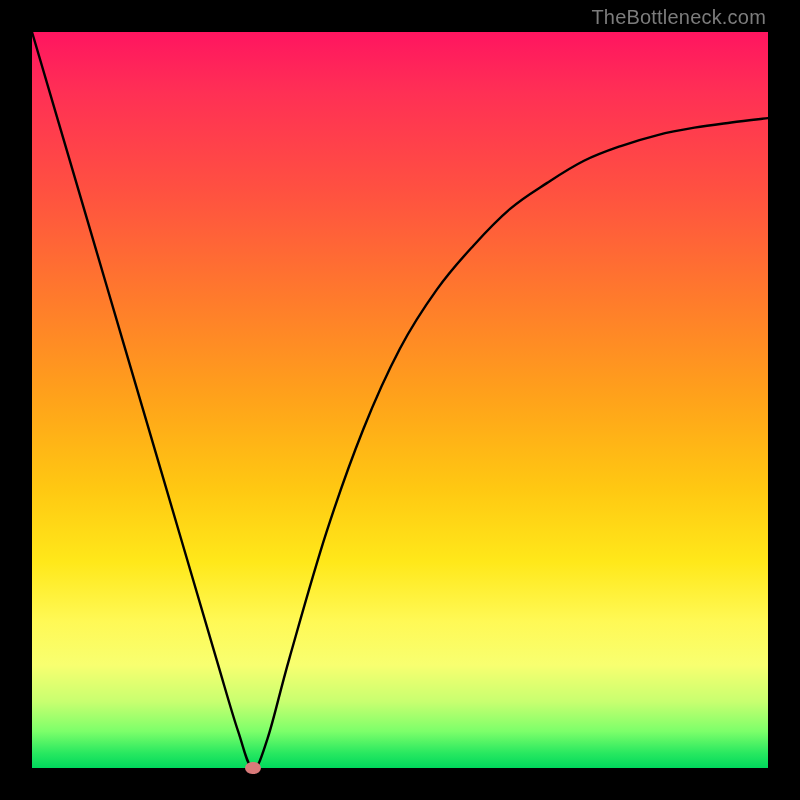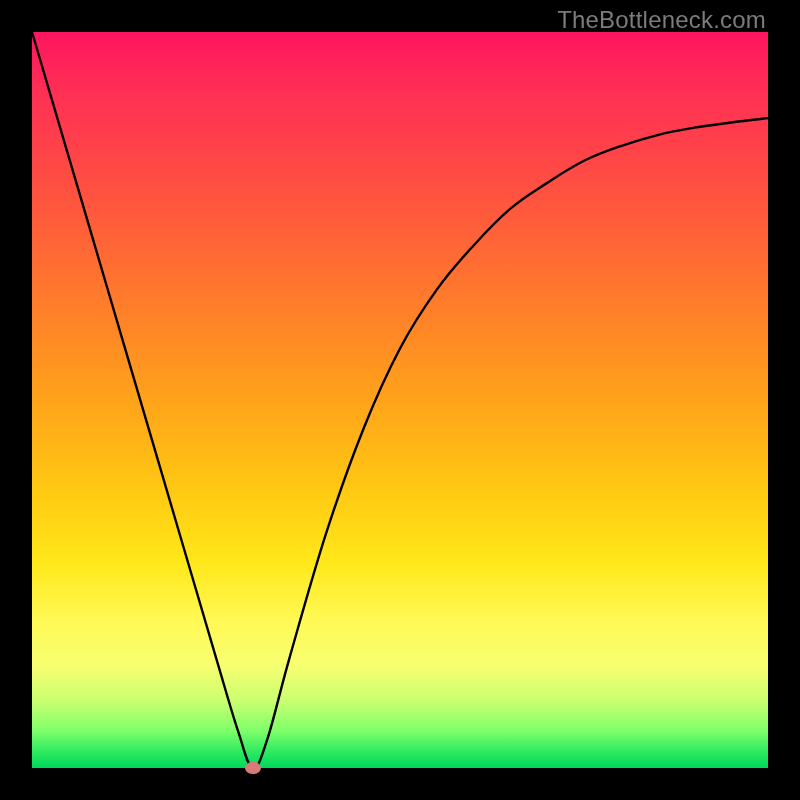--- a/index.html
+++ b/index.html
@@ -47,21 +47,21 @@
     top: 0;
     width: 736px;
     height: 736px;
     overflow: visible;
   }
   .source-label {
     position: absolute;
     top: 6px;
     right: 34px;
     color: #7c7c7c;
-    font-size: 24px;
+    font-size: 20px;
     font-weight: 400;
     letter-spacing: 0.2px;
   }
   .marker {
     position: absolute;
     width: 16px;
     height: 12px;
     border-radius: 50% / 55%;
     background: #d97a7a;
     transform: translate(-50%, -50%);

